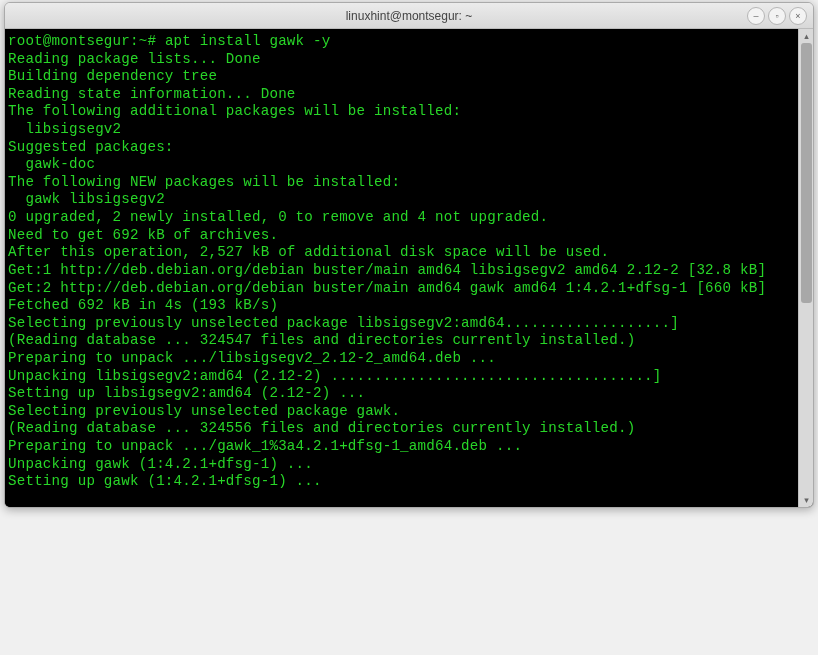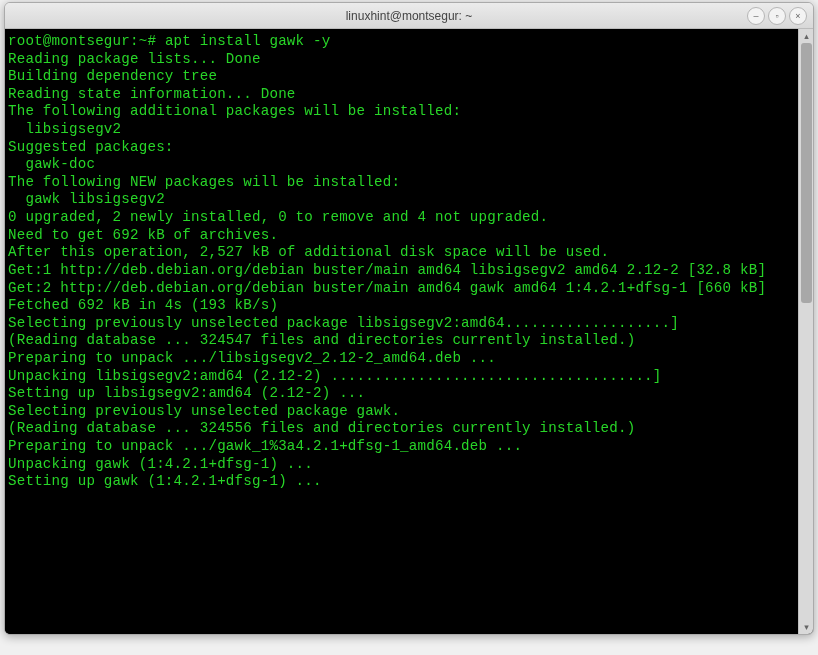--- a/index.html
+++ b/index.html
@@ -9,21 +9,21 @@
       width: 818px;
       height: 655px;
       overflow: hidden;
       position: relative;
     }
     .window {
       position: absolute;
       top: 2px;
       left: 4px;
       width: 810px;
-      height: 633px;
+      height: 506px;
       background: #e8e8e8;
       border: 1px solid #aaa;
       border-radius: 6px;
       box-shadow: 0 2px 10px rgba(0,0,0,0.3);
       display: flex;
       flex-direction: column;
       overflow: hidden;
     }
     .titlebar {
       height: 26px;

